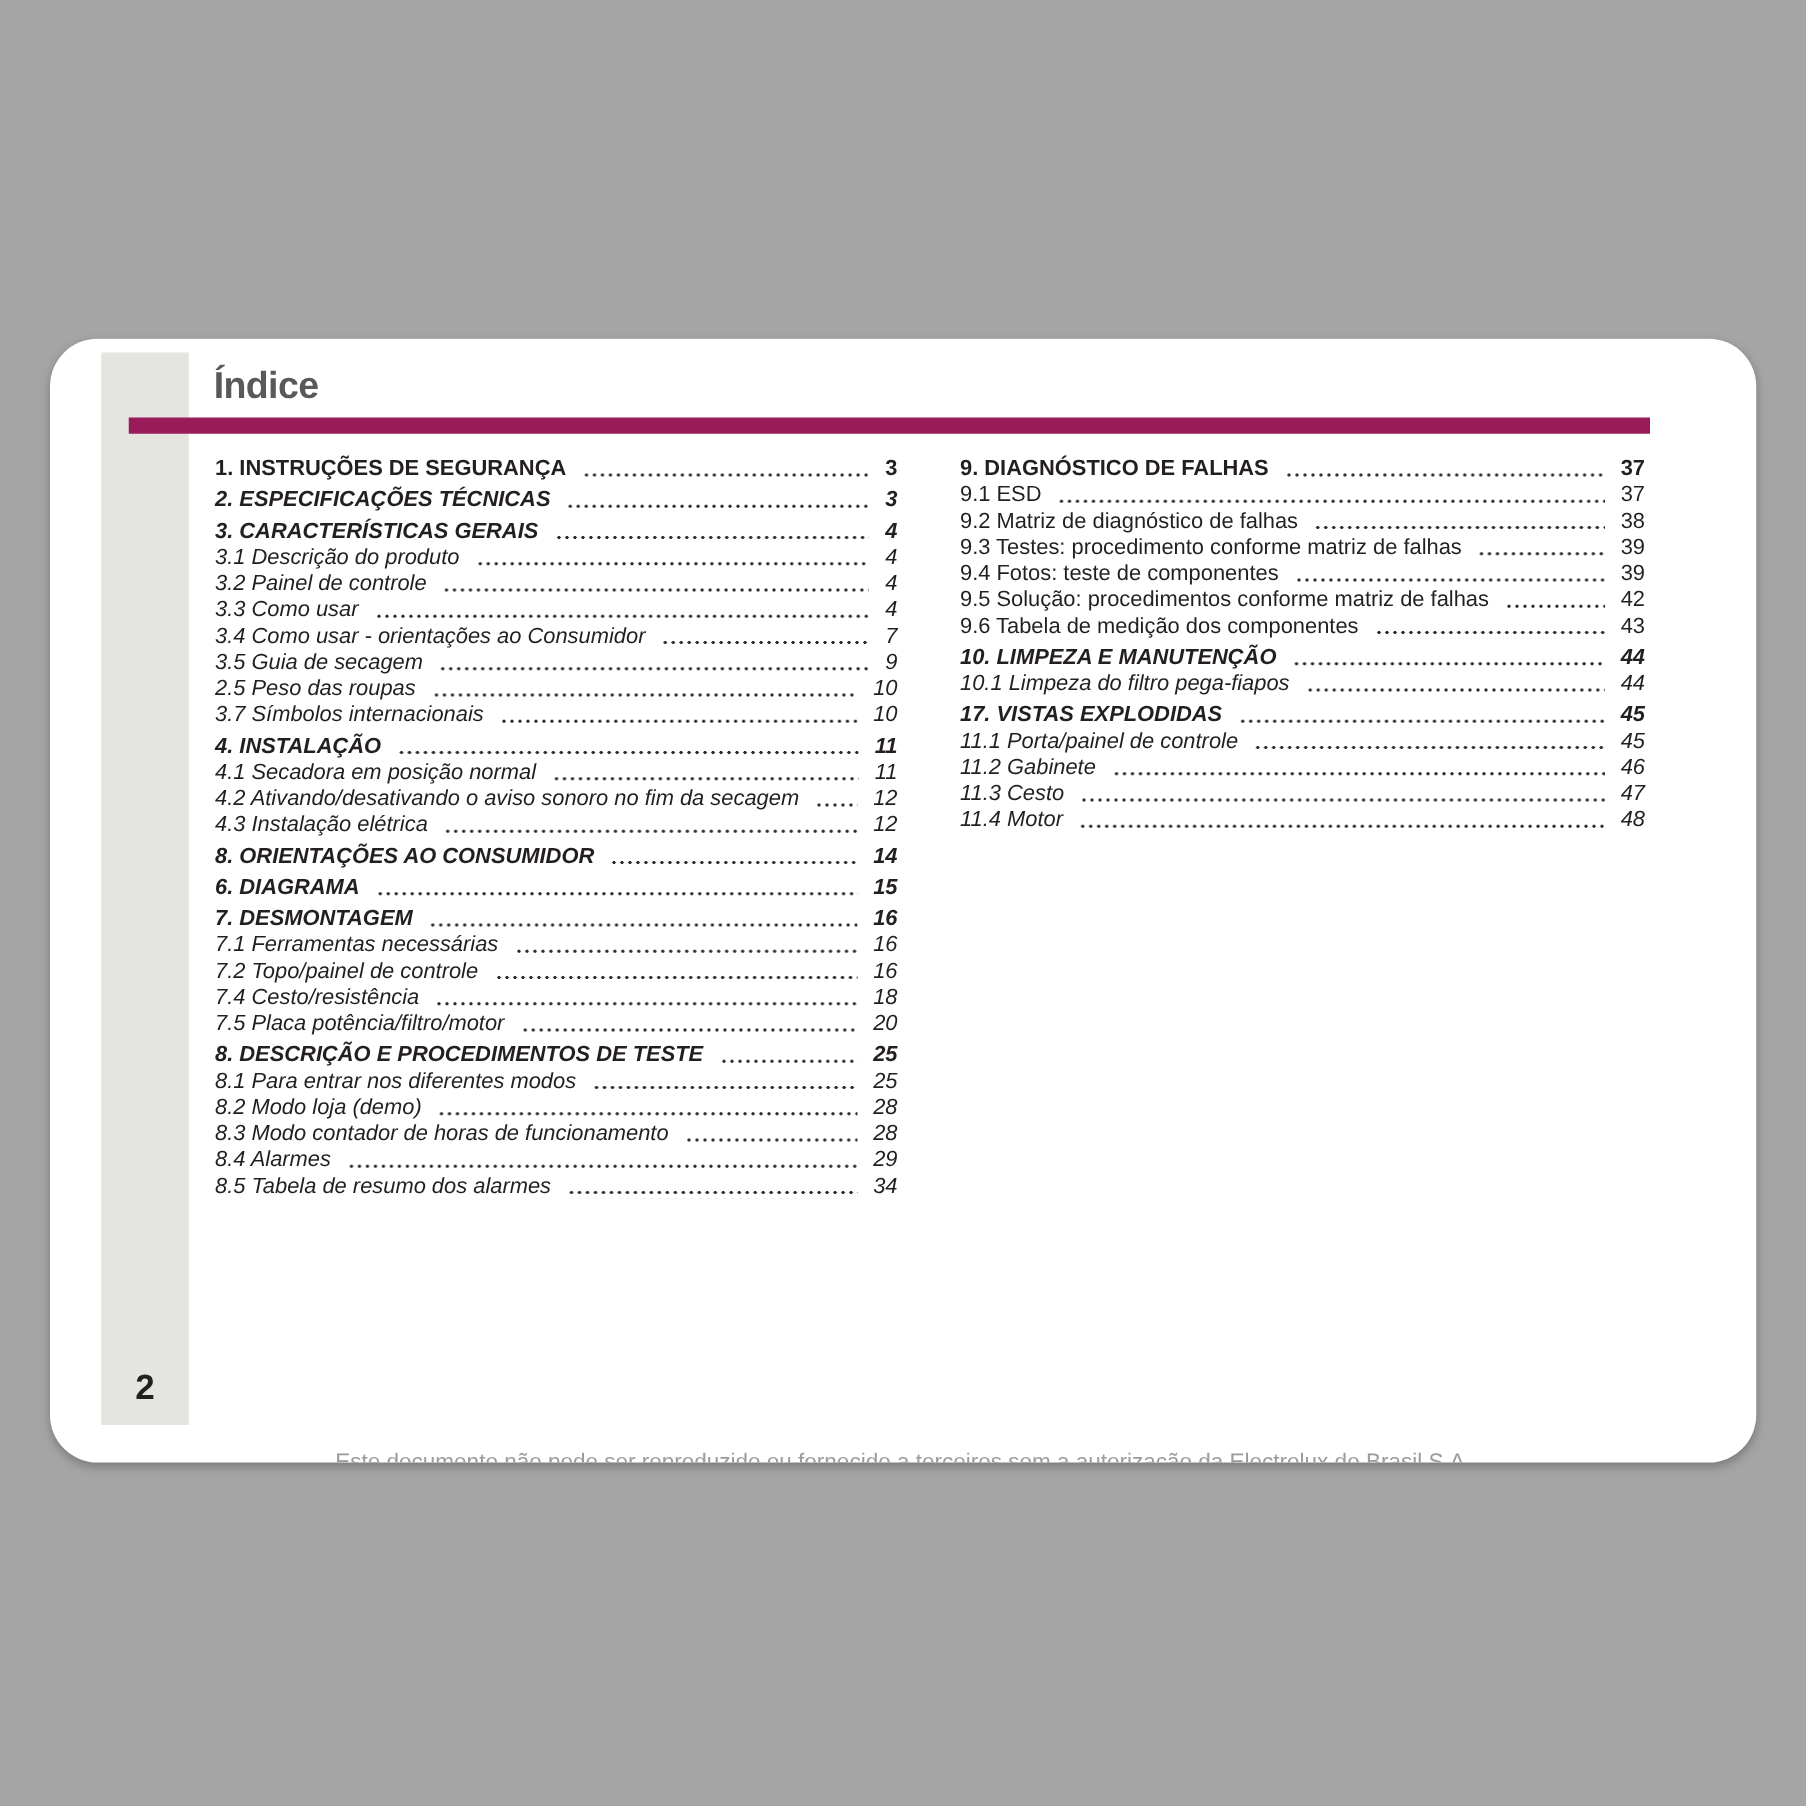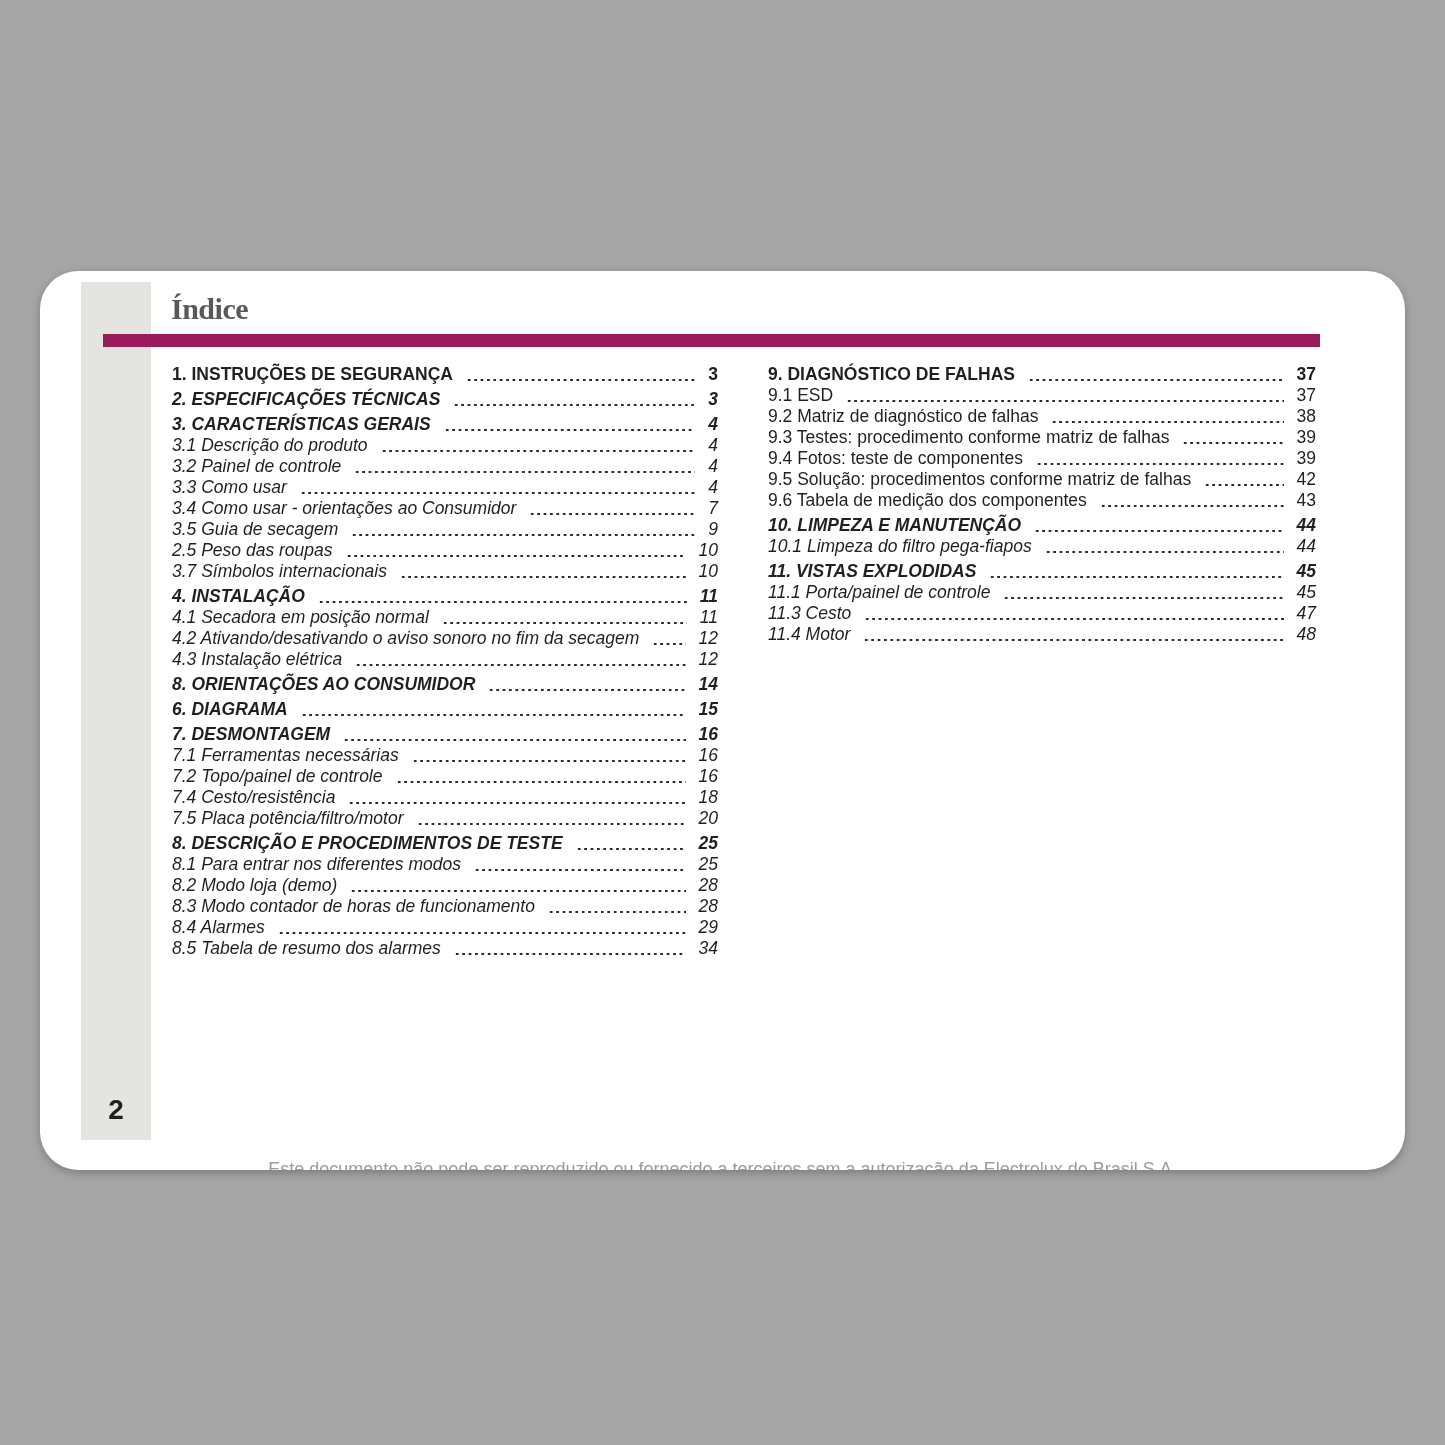--- a/index.html
+++ b/index.html
@@ -31,21 +31,21 @@
     background: #e4e4e1;
   }
   .doc-title {
     position: absolute;
     left: 131px;
     top: 21px;
     font-size: 30px;
     font-weight: bold;
     letter-spacing: -0.5px;
     color: #58595b;
-    font-family: Liberation Serif, serif;
+    font-family: Liberation Sans, sans-serif;
   }
   .accent-bar {
     position: absolute;
     left: 63px;
     top: 63px;
     width: 1217px;
     height: 13px;
     background: #9a1b59;
   }
   .col {
@@ -303,28 +303,33 @@
           <span class="pg">44</span>
         </div>
         <div class="row">
           <span class="lab">10.1 Limpeza do filtro pega-fiapos</span>
           <span class="leader"></span>
           <span class="pg">44</span>
         </div>
       </div>
       <div class="group">
         <div class="row bold">
-          <span class="lab">11. VISTAS EXPLODIDAS</span>
+          <span class="lab">17. VISTAS EXPLODIDAS</span>
           <span class="leader"></span>
           <span class="pg">45</span>
         </div>
         <div class="row">
           <span class="lab">11.1 Porta/painel de controle</span>
           <span class="leader"></span>
           <span class="pg">45</span>
+        </div>
+        <div class="row">
+          <span class="lab">11.2 Gabinete</span>
+          <span class="leader"></span>
+          <span class="pg">46</span>
         </div>
         <div class="row">
           <span class="lab">11.3 Cesto</span>
           <span class="leader"></span>
           <span class="pg">47</span>
         </div>
         <div class="row">
           <span class="lab">11.4 Motor</span>
           <span class="leader"></span>
           <span class="pg">48</span>

